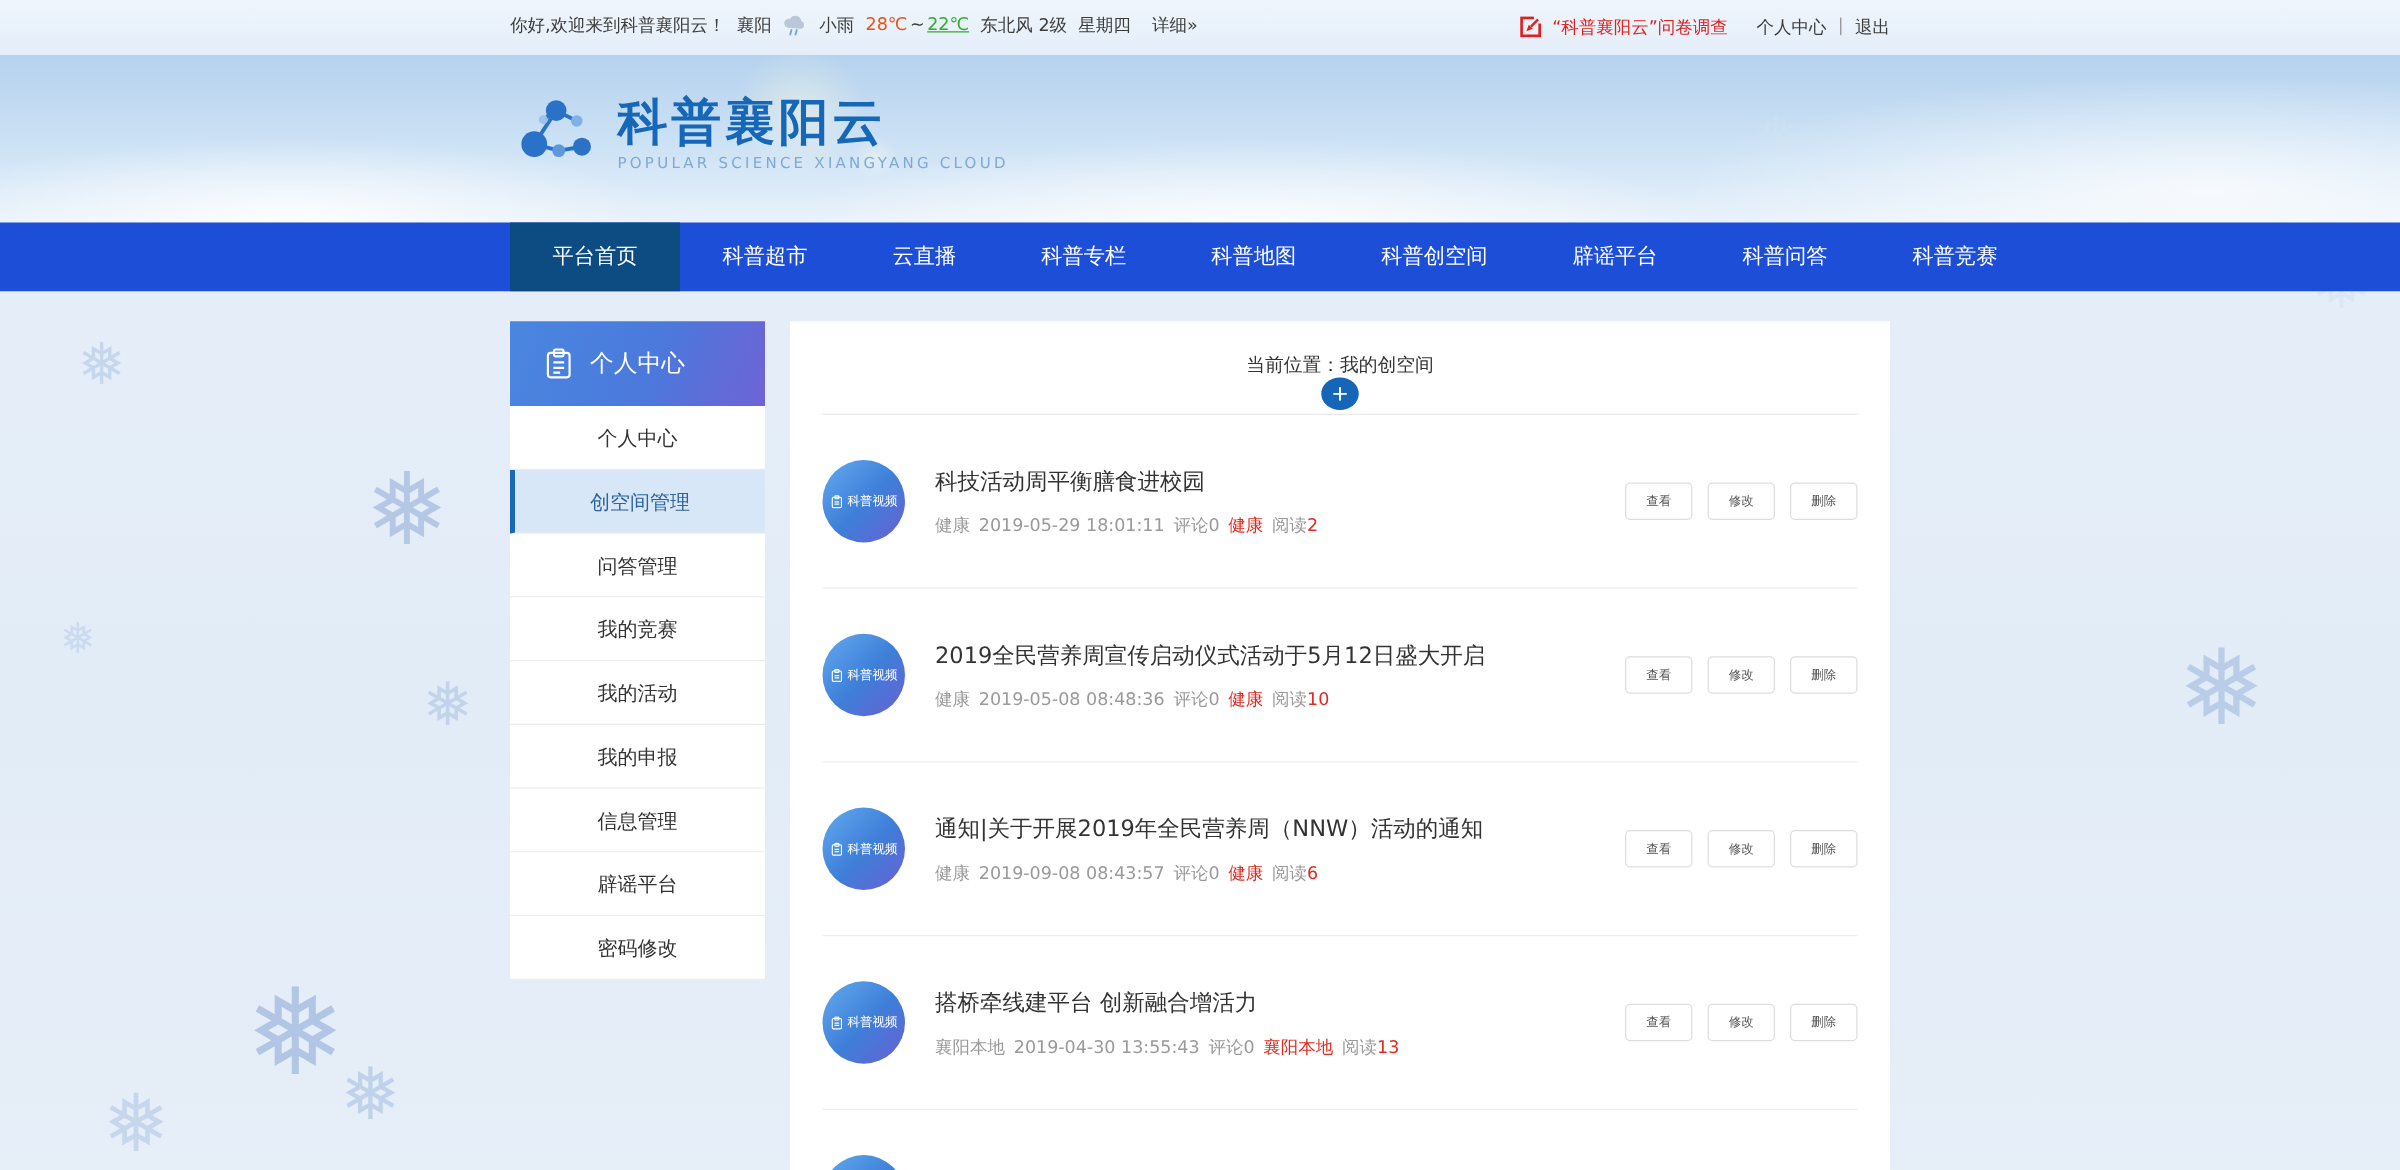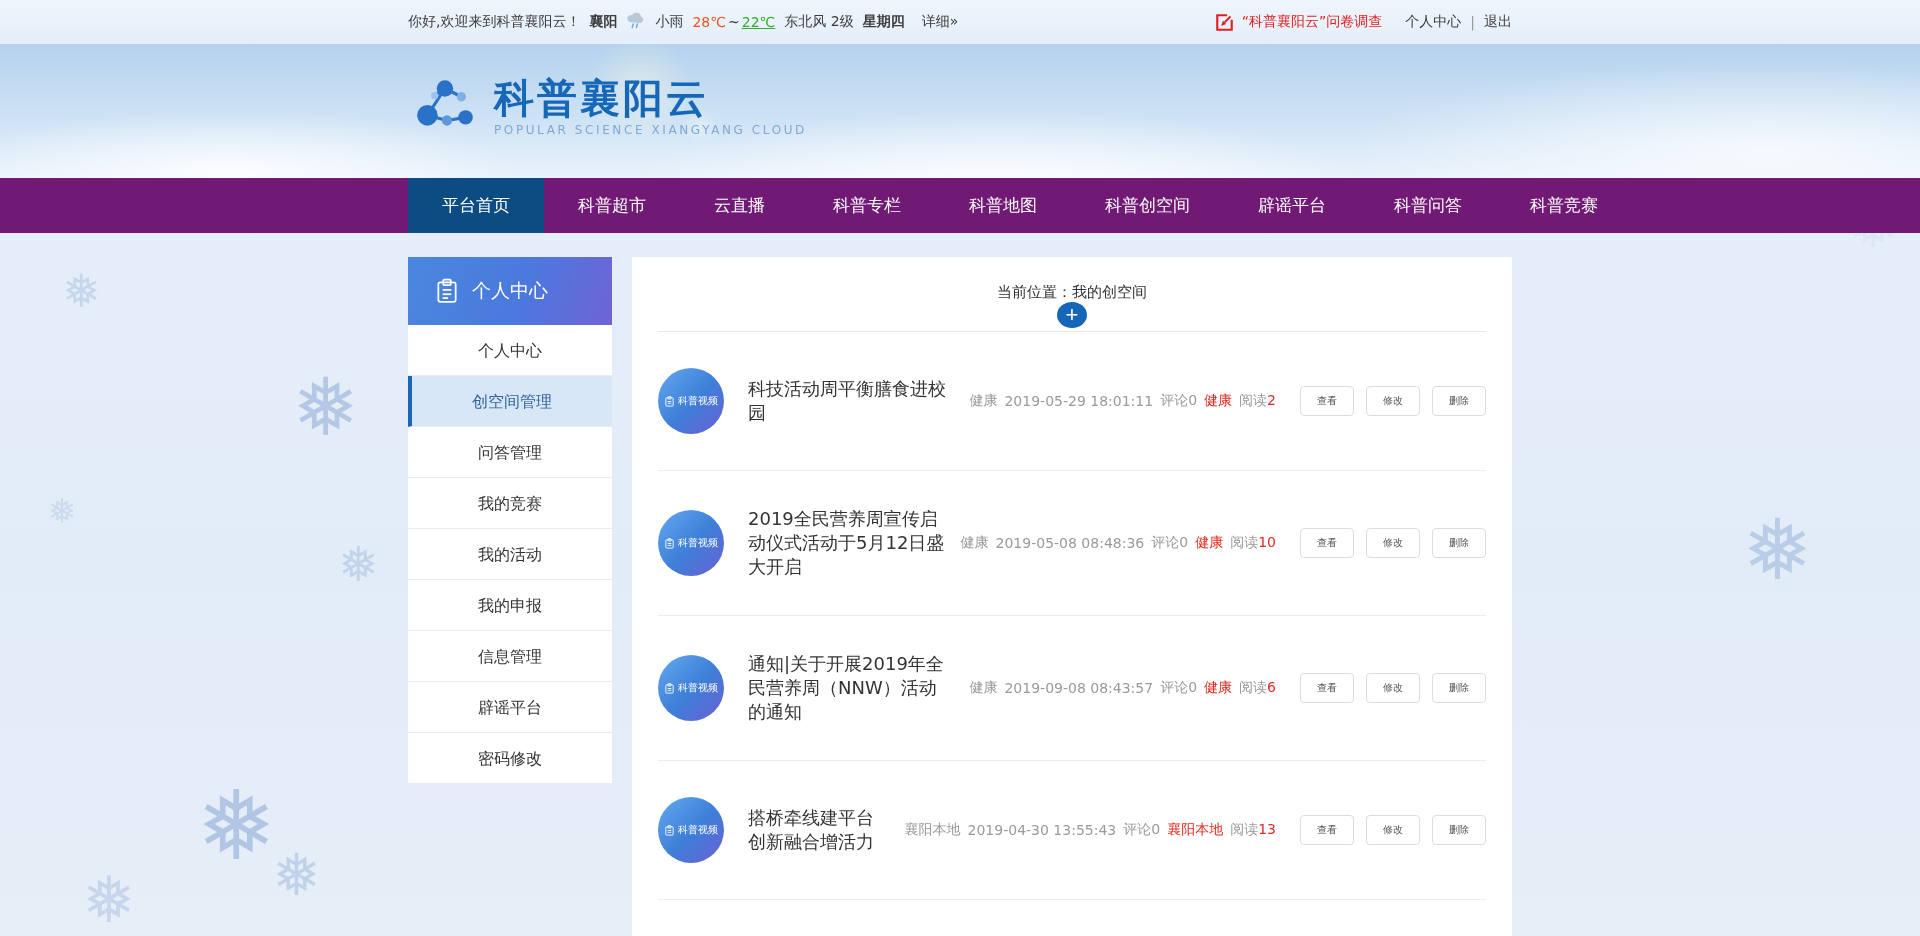--- a/index.html
+++ b/index.html
@@ -7,22 +7,22 @@
   body {
     font-family:"DejaVu Sans","Liberation Sans",sans-serif;
     background:linear-gradient(180deg,#e7eff9 0%,#e2ecf7 60%,#e6eef8 100%);
     position:relative; color:#333;
   }
   .inner { width:1104px; margin:0 auto; position:relative; }
 
   
   .topbar { height:44px; background:linear-gradient(180deg,#eff5fc,#e4eef9); position:relative; z-index:3; }
   .topbar .inner { height:44px; display:flex; align-items:center; justify-content:space-between; font-size:14px; color:#3c3c3c; }
-  .tb-left, .tb-right { display:flex; align-items:center; gap:9px; white-space:nowrap; }
-  .tb-bold { font-weight:bold; }
+  .tb-left, .tb-right { display:flex; align-items:flex-start; gap:9px; white-space:nowrap; }
+  .tb-bold { font-weight:normal; }
   .temp-high { color:#e8541e; }
   .temp-low  { color:#2fae2f;text-decoration:underline; }
   .tb-link { color:#3c3c3c; text-decoration:none; cursor:pointer; }
   .survey-link { color:#e01f1f; }
   .tb-pipe { color:#999; }
 
   
   .hero {
     height:134px; position:relative; z-index:1;
     background-image:
@@ -31,21 +31,21 @@
       radial-gradient(ellipse 600px 130px at 92% 80%, rgba(255,255,255,.75), transparent 70%),
       radial-gradient(circle 70px at 640px 44px, rgba(255,252,225,.4), transparent 75%),
       radial-gradient(circle 26px at 700px 82px, rgba(255,255,240,.35), transparent 70%),
       linear-gradient(180deg,#b5d2ee 0%,#cde2f5 55%,#e9f2fb 100%);
   }
   .logo { position:absolute; left:6px; top:28px; display:flex; align-items:center; gap:14px; }
   .logo-title { font-size:40px; font-weight:bold; color:#1767b8; letter-spacing:3px; line-height:1.05; }
   .logo-subtitle { font-size:12px; color:#7fa8d4; letter-spacing:2.6px; margin-top:4px; }
 
   
-  .nav { height:55px; background:#701a75; position:relative; z-index:3; }
+  .nav { height:55px; background:#1d4ed8; position:relative; z-index:3; }
   .nav .inner { display:flex; height:55px; }
   .nav-item {
     display:block; line-height:55px; padding:0 34px; color:#fff; font-size:17px;
     text-decoration:none; cursor:pointer; white-space:nowrap;
   }
   .nav-item.active { background:#0c4c82; }
 
   
   .content { display:flex; gap:20px; margin-top:24px; align-items:flex-start; position:relative; z-index:1; }
 
@@ -72,21 +72,21 @@
   .head-sep { border-bottom:1px solid #e9e9e9; margin-top:16px; }
 
   .article { display:flex; align-items:center; gap:24px; padding:36px 0; border-bottom:1px solid #ededed; }
   .article:last-child { border-bottom:none; }
   .avatar {
     width:66px; height:66px; flex:none; border-radius:50%;
     background:linear-gradient(135deg,#63aaf0 0%,#3e7fd8 52%,#6a5fd4 100%);
     display:flex; align-items:center; justify-content:center; gap:3px;
     color:#fff; font-size:10px; white-space:nowrap; overflow:hidden;
   }
-  .article-body { display:flex; flex-direction:row; gap:15px; min-width:0; }
+  .article-body { display:flex; flex-direction:column; gap:15px; min-width:0; }
   .article-title { font-size:18px; color:#333; cursor:pointer; }
   .article-meta { font-size:14px; color:#9a9a9a; display:flex; gap:7px; align-items:center; white-space:nowrap; }
   .red { color:#e02b20; }
   .article-actions { margin-left:auto; display:flex; gap:12px; flex:none; }
   .act-btn {
     padding:7px 16px; font-size:10px; color:#555; background:#fff; border:1px solid #ddd;
     border-radius:4px; cursor:pointer; font-family:inherit;
   }
 
   

